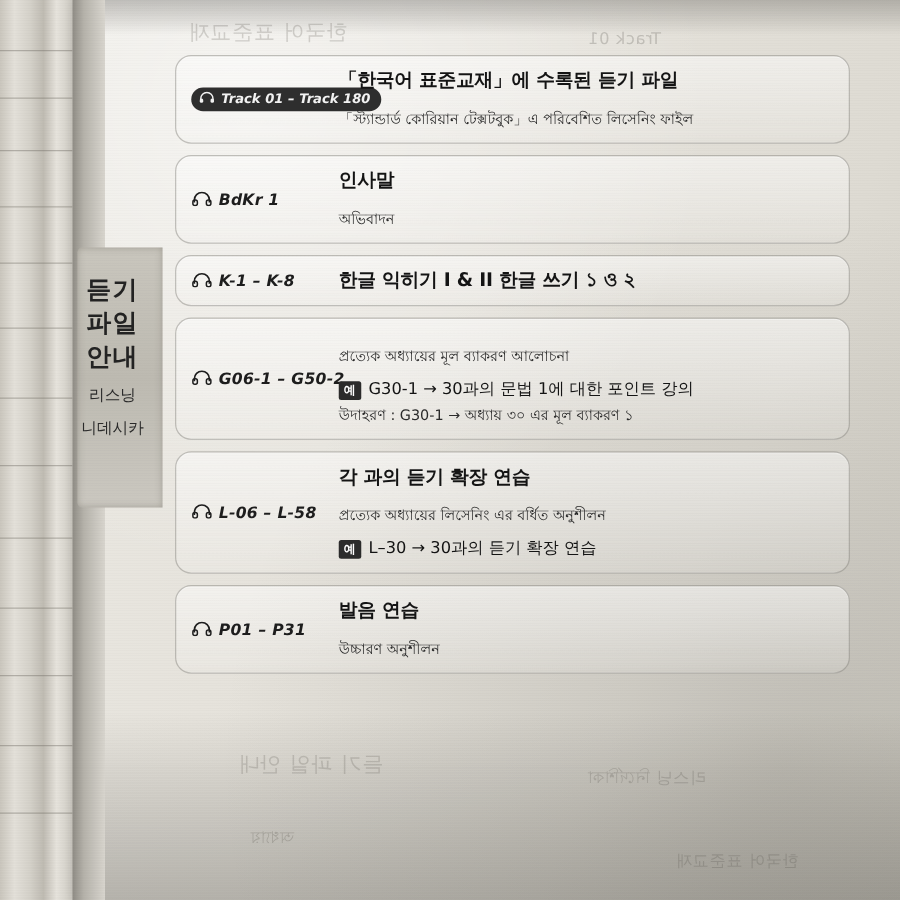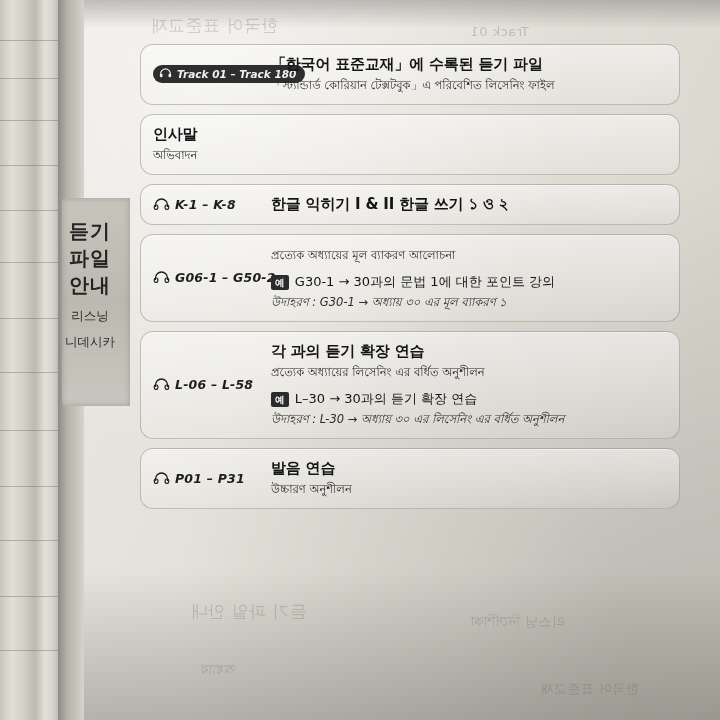--- a/index.html
+++ b/index.html
@@ -80,29 +80,29 @@
   .hp{flex:0 0 auto;}
   .code{font-size:12.5px;font-weight:600;letter-spacing:.2px;white-space:nowrap;}
   .pill{
     display:inline-flex;align-items:center;gap:5px;
     background:#2e2e2e;color:#f2f2f2;border-radius:11px;
     padding:3px 9px 3px 6px;font-size:10.5px;font-weight:700;white-space:nowrap;
   }
   .pill .hp svg path, .pill .hp svg circle{stroke:#f2f2f2;}
   .right{flex:1;min-width:0;}
   .ko{font-size:15px;color:#141414;font-weight:600;letter-spacing:-.2px;line-height:20px;}
-  .bn{font-size:11.5px;color:#2b2b2b;line-height:17px;margin-top:3px;}
+  .bn{font-size:11.5px;color:#2b2b2b;line-height:17px;margin-top:13px;}
   .ex{margin-top:9px;}
   .exline{display:flex;align-items:center;gap:6px;}
   .exbadge{
     display:inline-block;background:#2b2b2b;color:#fff;font-size:9.5px;font-weight:700;
     padding:2px 4px;border-radius:2px;line-height:11px;letter-spacing:.3px;
   }
   .exko{font-size:13px;color:#141414;line-height:18px;}
-  .exbn{font-size:11.5px;color:#2b2b2b;line-height:17px;margin-top:3px;font-style:italic;}
+  .exbn{font-size:11.5px;color:#2b2b2b;line-height:17px;margin-top:3px;}
   .tall .left{align-self:center;}
   
   .grain{
     position:absolute;inset:0;pointer-events:none;
     background:
       repeating-linear-gradient(0deg, rgba(255,255,255,.035) 0 1px, rgba(0,0,0,.018) 1px 2px);
     mix-blend-mode:multiply;opacity:.55;
   }
   .shadowtop{
     position:absolute;left:84px;top:0;width:636px;height:28px;
@@ -170,20 +170,30 @@
           <span>Track 01 – Track 180</span>
         </span>
       </div>
       <div class="right">
         <div class="ko">「한국어 표준교재」에 수록된 듣기 파일</div>
         <div class="bn">「স্ট্যান্ডার্ড কোরিয়ান টেক্সটবুক」এ পরিবেশিত লিসেনিং ফাইল</div>
       </div>
     </div>
 
     <div class="row">
+      <div class="left">
+        <span class="hp">
+          <svg width="17" height="12" viewBox="0 0 16 12">
+              <path d="M2 9V7a6 6 0 0 1 12 0v2" fill="none" stroke="#1d1d1d" stroke-width="1.3"></path>
+              <rect x="0.8" y="7" width="3.6" height="4.4" rx="1.6" fill="none" stroke="#1d1d1d" stroke-width="1.2"></rect>
+              <rect x="11.6" y="7" width="3.6" height="4.4" rx="1.6" fill="none" stroke="#1d1d1d" stroke-width="1.2"></rect>
+            </svg>
+        </span>
+        <span class="code">BdKr 1</span>
+      </div>
       <div class="right">
         <div class="ko">인사말</div>
         <div class="bn">অভিবাদন</div>
       </div>
     </div>
 
 
     <div class="row">
       <div class="left">
         <span class="hp">
@@ -235,21 +245,20 @@
         <span class="code">L-06 – L-58</span>
       </div>
       <div class="right">
         <div class="ko">각 과의 듣기 확장 연습</div>
         <div class="bn">প্রত্যেক অধ্যায়ের লিসেনিং এর বর্ধিত অনুশীলন</div>
         <div class="ex">
           <div class="exline">
             <span class="exbadge">예</span>
             <span class="exko">L–30 → 30과의 듣기 확장 연습</span>
           </div>
-          <div class="exbn">উদাহরণ : L-30 → অধ্যায় ৩০ এর লিসেনিং এর বর্ধিত অনুশীলন</div>
         </div>
       </div>
     </div>
 
     <div class="row">
       <div class="left">
         <span class="hp">
           <svg width="17" height="12" viewBox="0 0 16 12">
               <path d="M2 9V7a6 6 0 0 1 12 0v2" fill="none" stroke="#1d1d1d" stroke-width="1.3"></path>
               <rect x="0.8" y="7" width="3.6" height="4.4" rx="1.6" fill="none" stroke="#1d1d1d" stroke-width="1.2"></rect>

